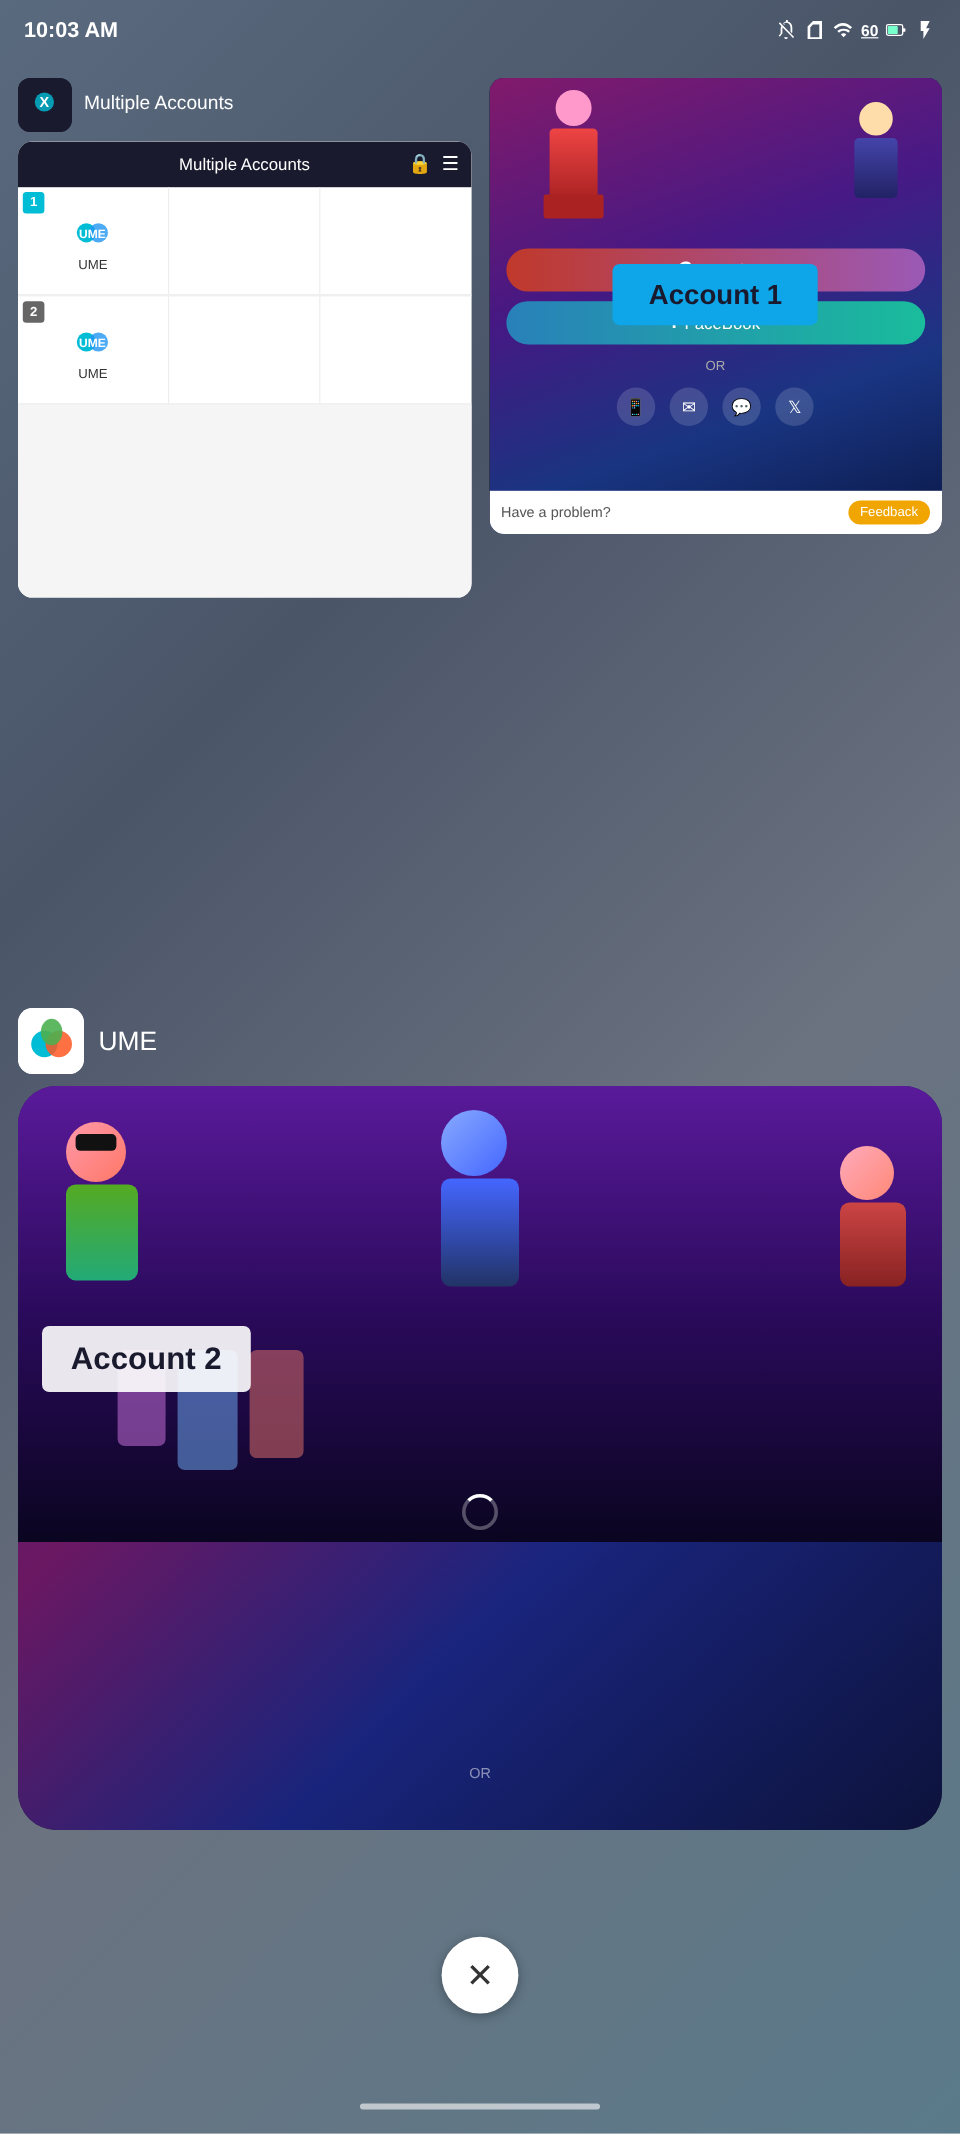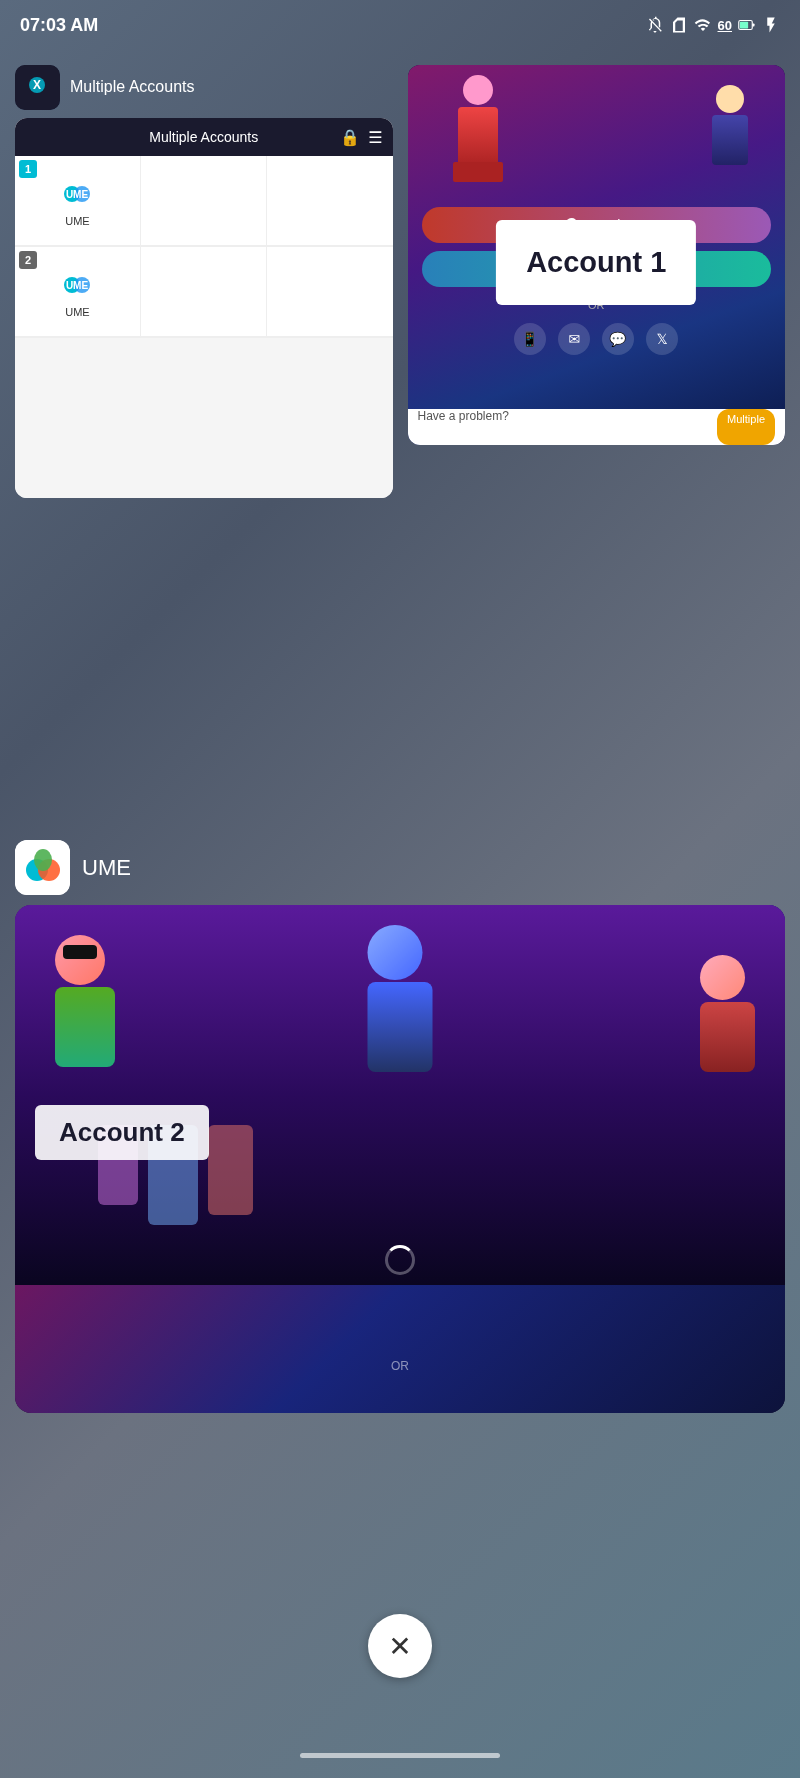--- a/index.html
+++ b/index.html
@@ -167,24 +167,24 @@
     .game-bg {
       position: absolute;
       inset: 0;
       background: linear-gradient(180deg, #2d1b69 0%, #1a0a3e 50%, #0d0620 100%);
       overflow: hidden;
     }
     .account1-label {
       position: absolute;
       top: 155px; left: 50%;
       transform: translateX(-50%);
-      background: #ffffff;
-      padding: 26px 30px;
+      background: #0ea5e9;
+      padding: 12px 30px;
       border-radius: 6px;
-      font-size: 29px;
+      font-size: 23px;
       font-weight: bold;
       color: #1a1a2e;
       white-space: nowrap;
       z-index: 10;
     }
     .login-buttons {
       position: absolute;
       bottom: 90px;
       left: 14px; right: 14px;
       display: flex;
@@ -226,21 +226,21 @@
       background: rgba(255,255,255,0.15);
       display: flex; align-items: center; justify-content: center;
       color: white;
       font-size: 14px;
     }
     .feedback-bar {
       position: absolute;
       bottom: 0; left: 0; right: 0;
       height: 36px;
       background: white;
-      display: flex; 
+      display: flex; align-items: center;
       justify-content: space-between;
       padding: 0 10px;
     }
     .feedback-text {
       font-size: 12px;
       color: #555;
     }
     .feedback-btn {
       background: #f0a500;
       color: white;
@@ -270,23 +270,23 @@
       overflow: hidden;
     }
     .ume-title-large {
       color: white;
       font-size: 22px;
       font-weight: 500;
     }
 
     
     .ume-game-card {
-      border-radius: 16px;
-      overflow: hidden;
-      height: 508px;
+      border-radius: 32px;
+      overflow: hidden;
+      height: 620px;
       position: relative;
       background: linear-gradient(180deg, #3a1a5e 0%, #1a0a3e 50%, #0d0520 100%);
     }
     .game-bg2 {
       position: absolute;
       inset: 0;
       background: linear-gradient(135deg, #4a2080 0%, #7a1a6a 30%, #1a2a8b 60%, #0d1540 100%);
       opacity: 0.85;
     }
     .account2-label {
@@ -339,21 +339,21 @@
       left: 50%; transform: translateX(-50%);
       width: 200px; height: 5px;
       background: rgba(255,255,255,0.6);
       border-radius: 3px;
     }
   </style>
 </head>
 <body>
 
 <div class="status-bar">
-  <span class="status-time">07:03 AM</span>
+  <span class="status-time">10:03 AM</span>
   <div class="status-icons">
 
     <svg viewBox="0 0 24 24" width="18" height="18" fill="white">
         <path d="M20 18.69L7.84 6.14 5.27 3.49 4 4.76l2.8 2.8v.01c-.52.99-.8 2.16-.8 3.43v5l-2 2v1h13.73l2 2L21 19.69l-1-1zm-2 .31H6v-1l2-2v-5c0-.68.1-1.32.27-1.9L18 19zm-6.01 3c1.1 0 1.99-.89 1.99-1.99h-3.98c0 1.1.88 1.99 1.99 1.99z"></path>
         <path d="M8.29 5.29A5.07 5.07 0 0 1 12 4c2.76 0 5 2.24 5 5v5l1.63 1.63c.24-.52.37-1.1.37-1.63v-5c0-3.07-2.13-5.63-5-6.32V1h-2v1.68c-.98.23-1.87.68-2.63 1.31l1.92 2.3z"></path>
       </svg>
 
     <svg viewBox="0 0 24 24" width="18" height="18" fill="white">
         <path d="M19 2h-9L4 8v14h16V2zm-2 18H7V9l3-3h7v14z"></path>
       </svg>
@@ -473,21 +473,21 @@
         <div class="social-icons-row">
           <div class="social-icon-circle">📱</div>
           <div class="social-icon-circle">✉</div>
           <div class="social-icon-circle">💬</div>
           <div class="social-icon-circle">𝕏</div>
         </div>
       </div>
 
       <div class="feedback-bar">
         <span class="feedback-text">Have a problem?</span>
-        <div class="feedback-btn">Multiple</div>
+        <div class="feedback-btn">Feedback</div>
       </div>
     </div>
   </div>
 </div>
 
 <div class="bottom-section">
   <div class="ume-header-bottom">
     <div class="ume-icon-large">
       <svg viewBox="0 0 55 55" width="55" height="55">
         <rect width="55" height="55" rx="12" fill="white"></rect>

